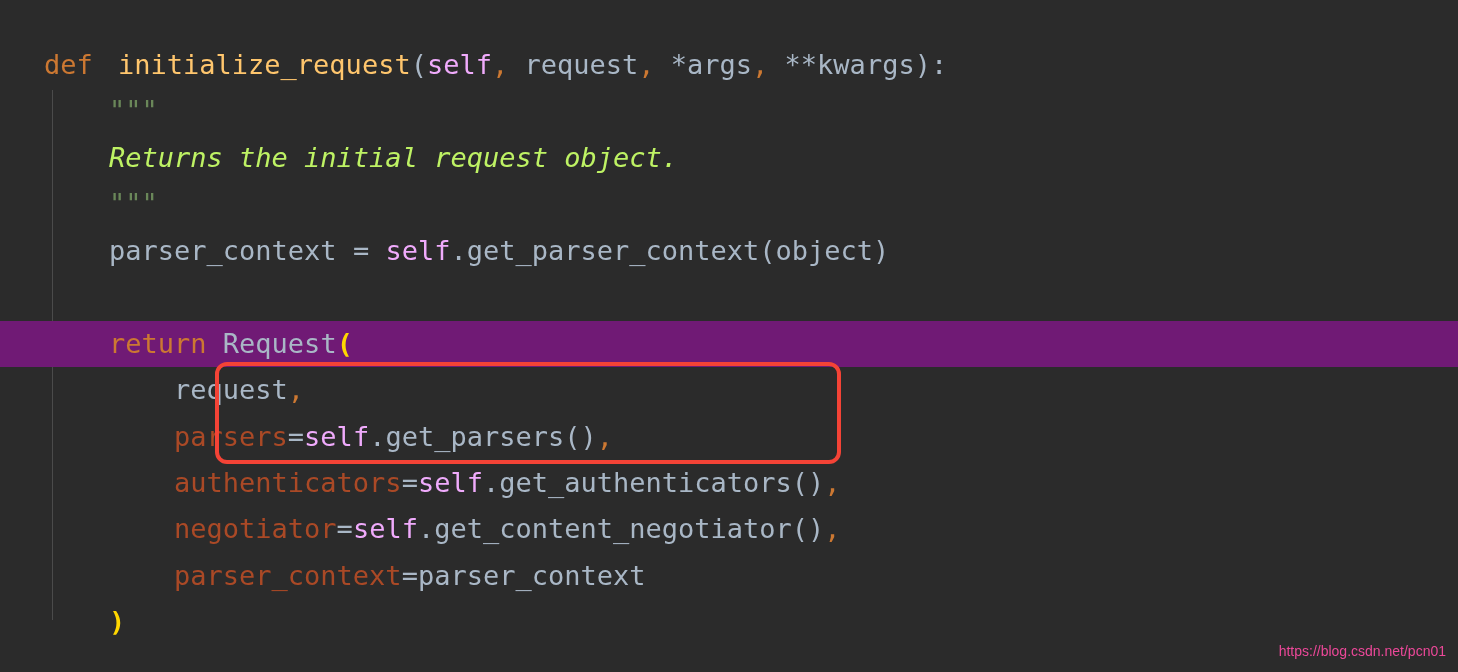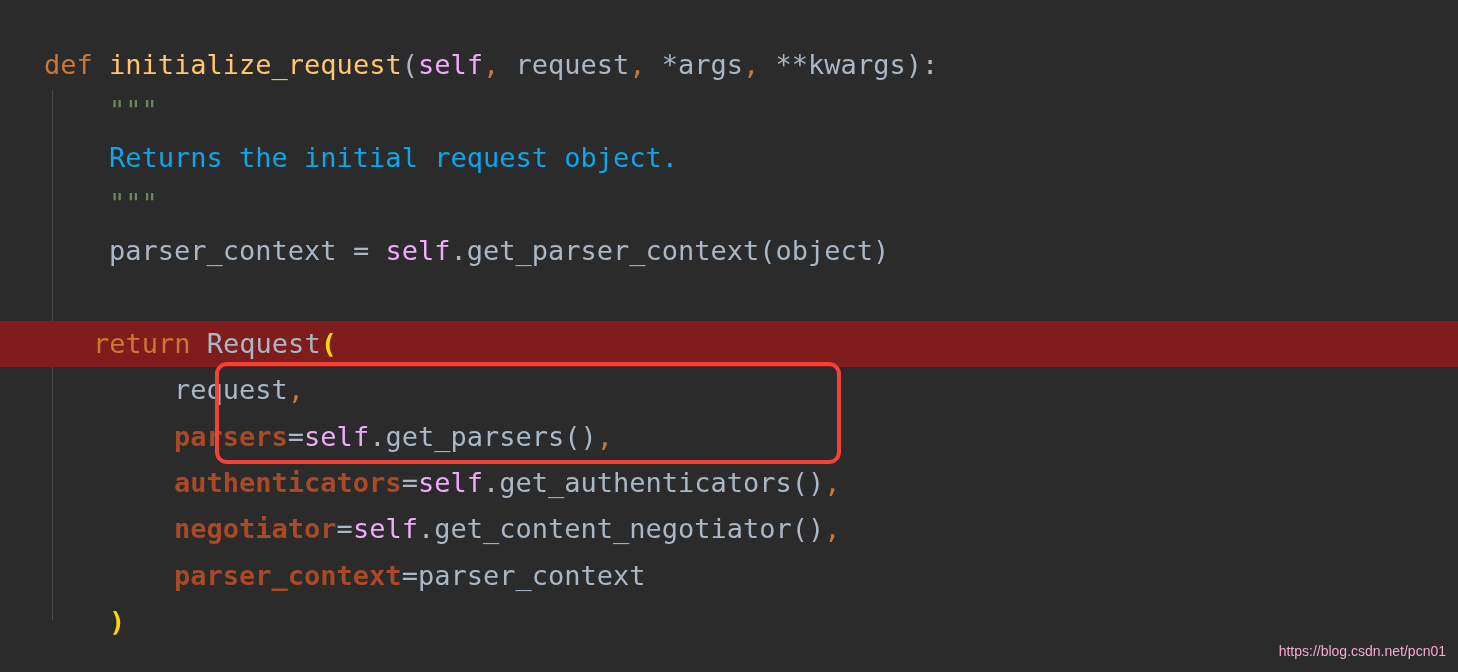--- a/index.html
+++ b/index.html
@@ -19,51 +19,51 @@
       padding-top: 42px;
       padding-left: 44px;
       overflow: hidden;
     }
     .code-line {
       white-space: pre;
       position: relative;
     }
     .keyword { color: #cc7832; }
     .self { color: #f0abfc; }
-    .func-name { color: #ffc66d; }
+    .func-name { color: #ffc66d; margin-left: 9px; }
     .param { color: #a9b7c6; }
     .string { color: #6a8759; }
-    .comment-doc { color: #0ea5e9; }
+    .comment-doc { color: #bef264; font-style: italic; }
     .text { color: #a9b7c6; }
-    .kwarg { color: #aa4926; font-weight: bold; }
+    .kwarg { color: #aa4926; }
     .paren-yellow { color: #ffd700; font-weight: bold; }
     .class-name { color: #a9b7c6; }
     .highlighted-line {
-      background: #7f1d1d;
+      background: #701a75;
       display: block;
       margin-left: -44px;
-      padding-left: 28px;
+      padding-left: 44px;
       width: 1458px;
     }
     .highlight-box {
       position: absolute;
       border: 4px solid #f44336;
       border-radius: 12px;
       left: 215px;
       top: 362px;
       width: 626px;
       height: 102px;
       pointer-events: none;
     }
     .watermark {
       position: absolute;
       bottom: 9px;
       right: 12px;
       font-size: 14px;
-      color: #f9a8d4;
+      color: #ec4899;
       font-family: Arial, sans-serif;
     }
     .indent-guide {
       position: absolute;
       left: 52px;
       top: 90px;
       width: 1px;
       height: 530px;
       background: #4b4b4b;
     }

